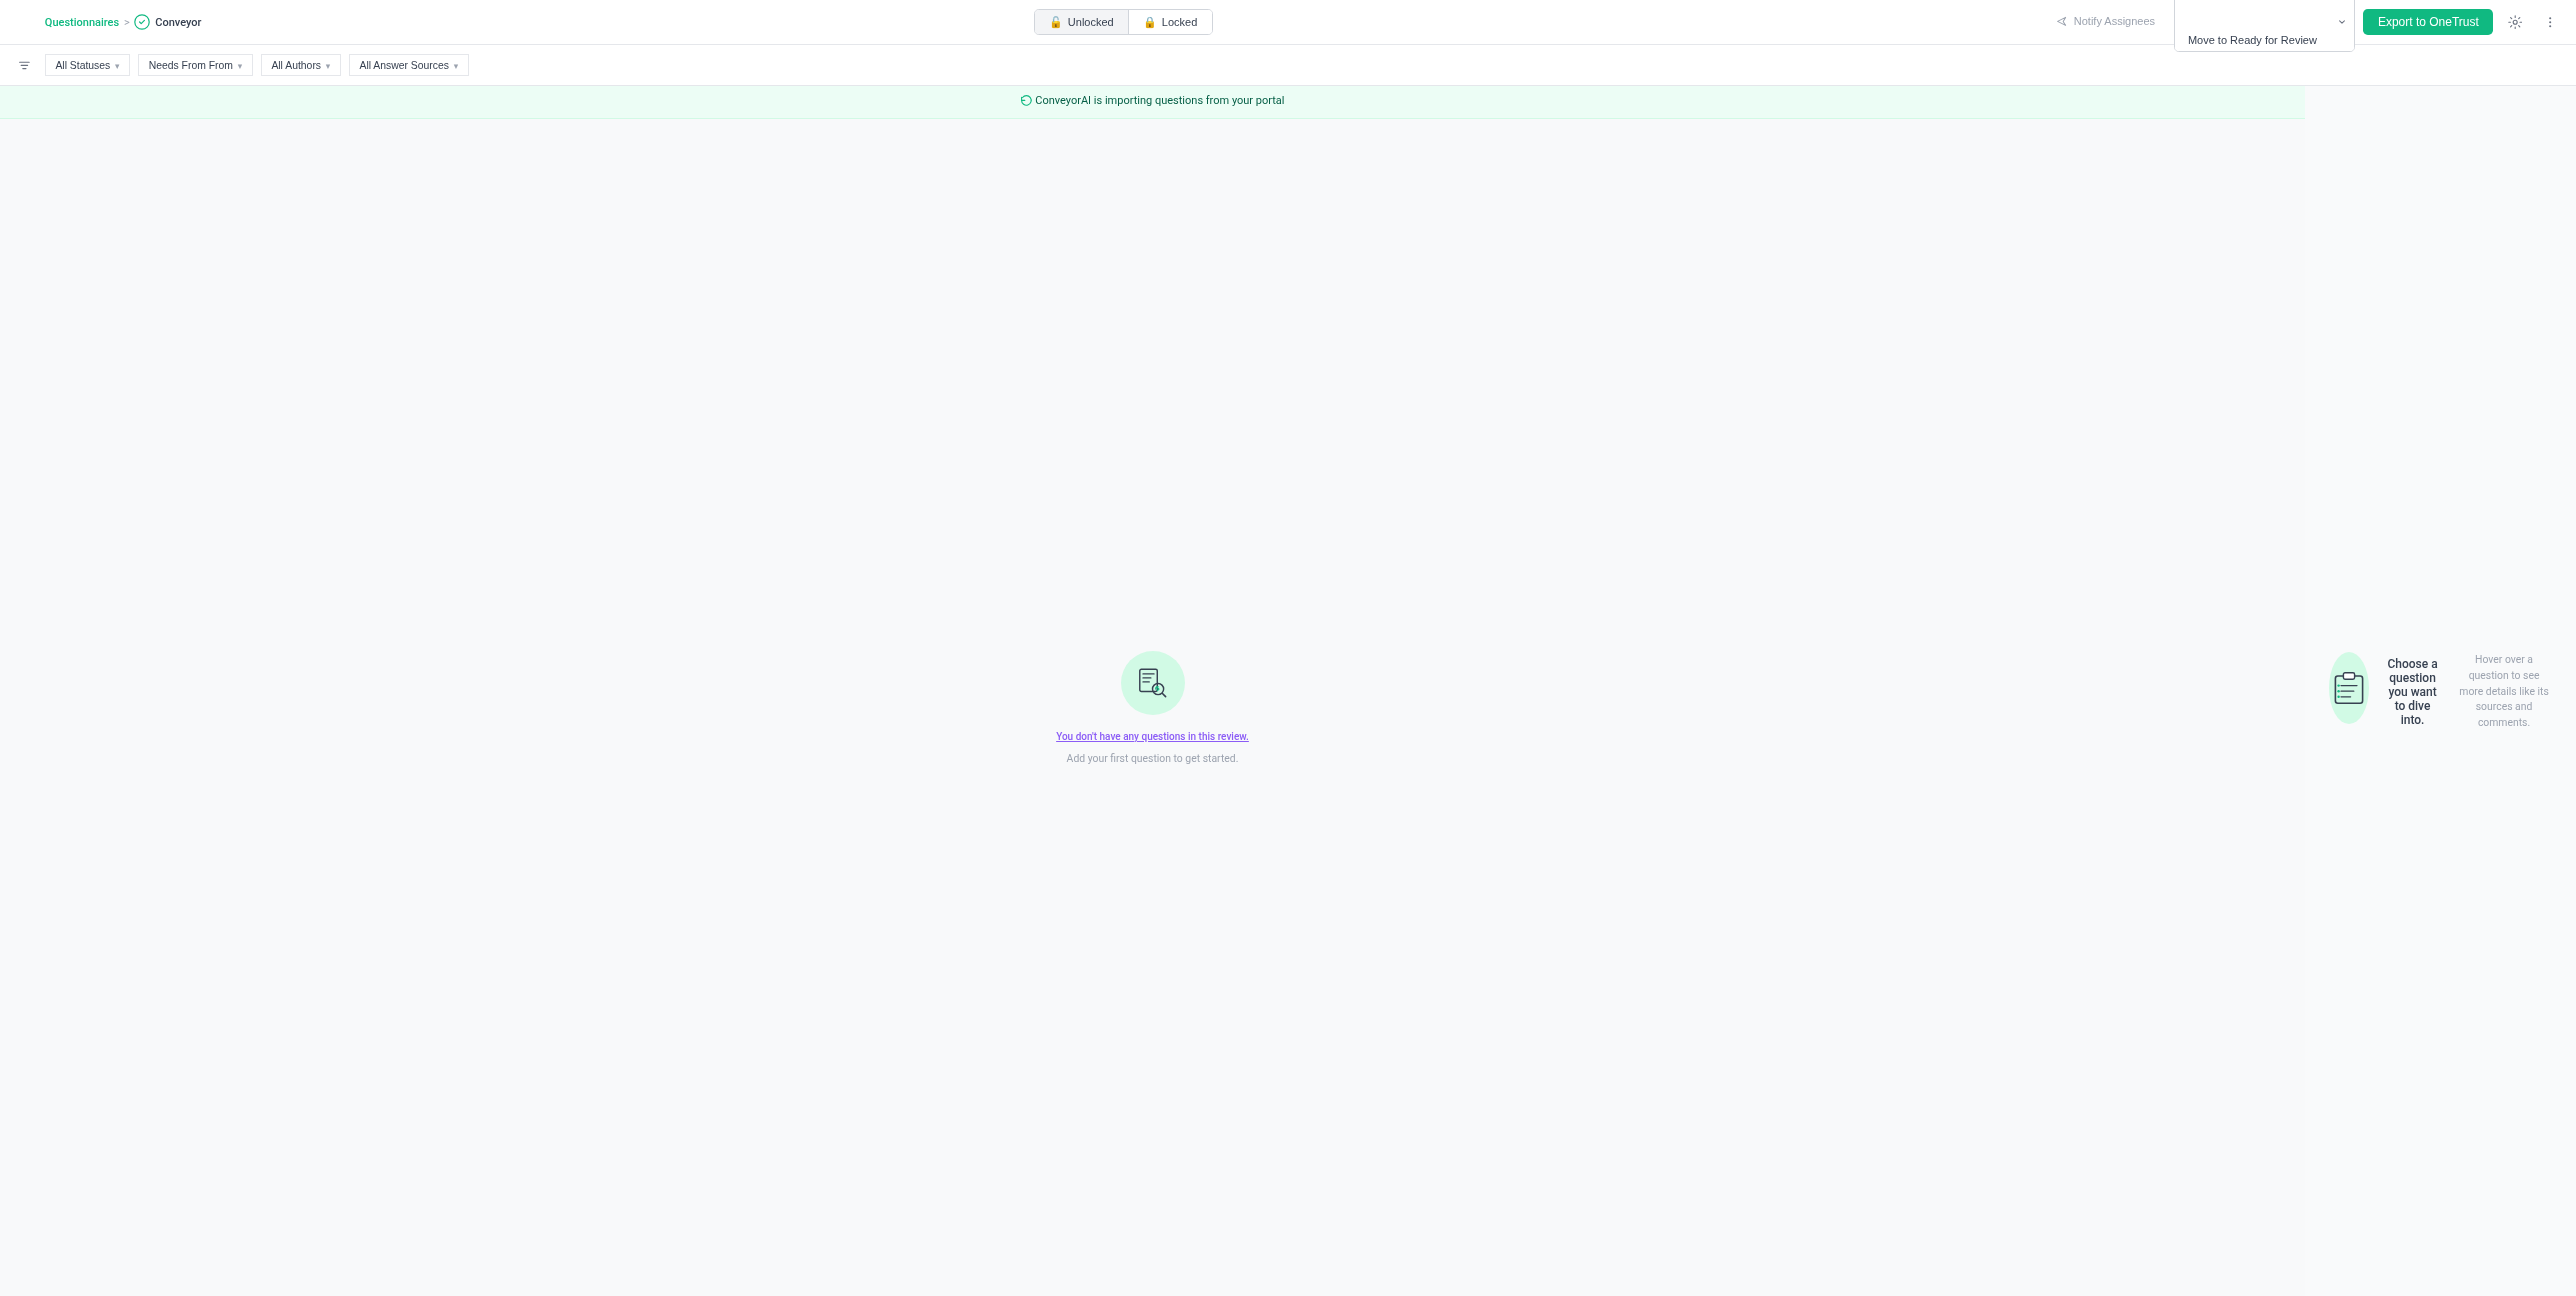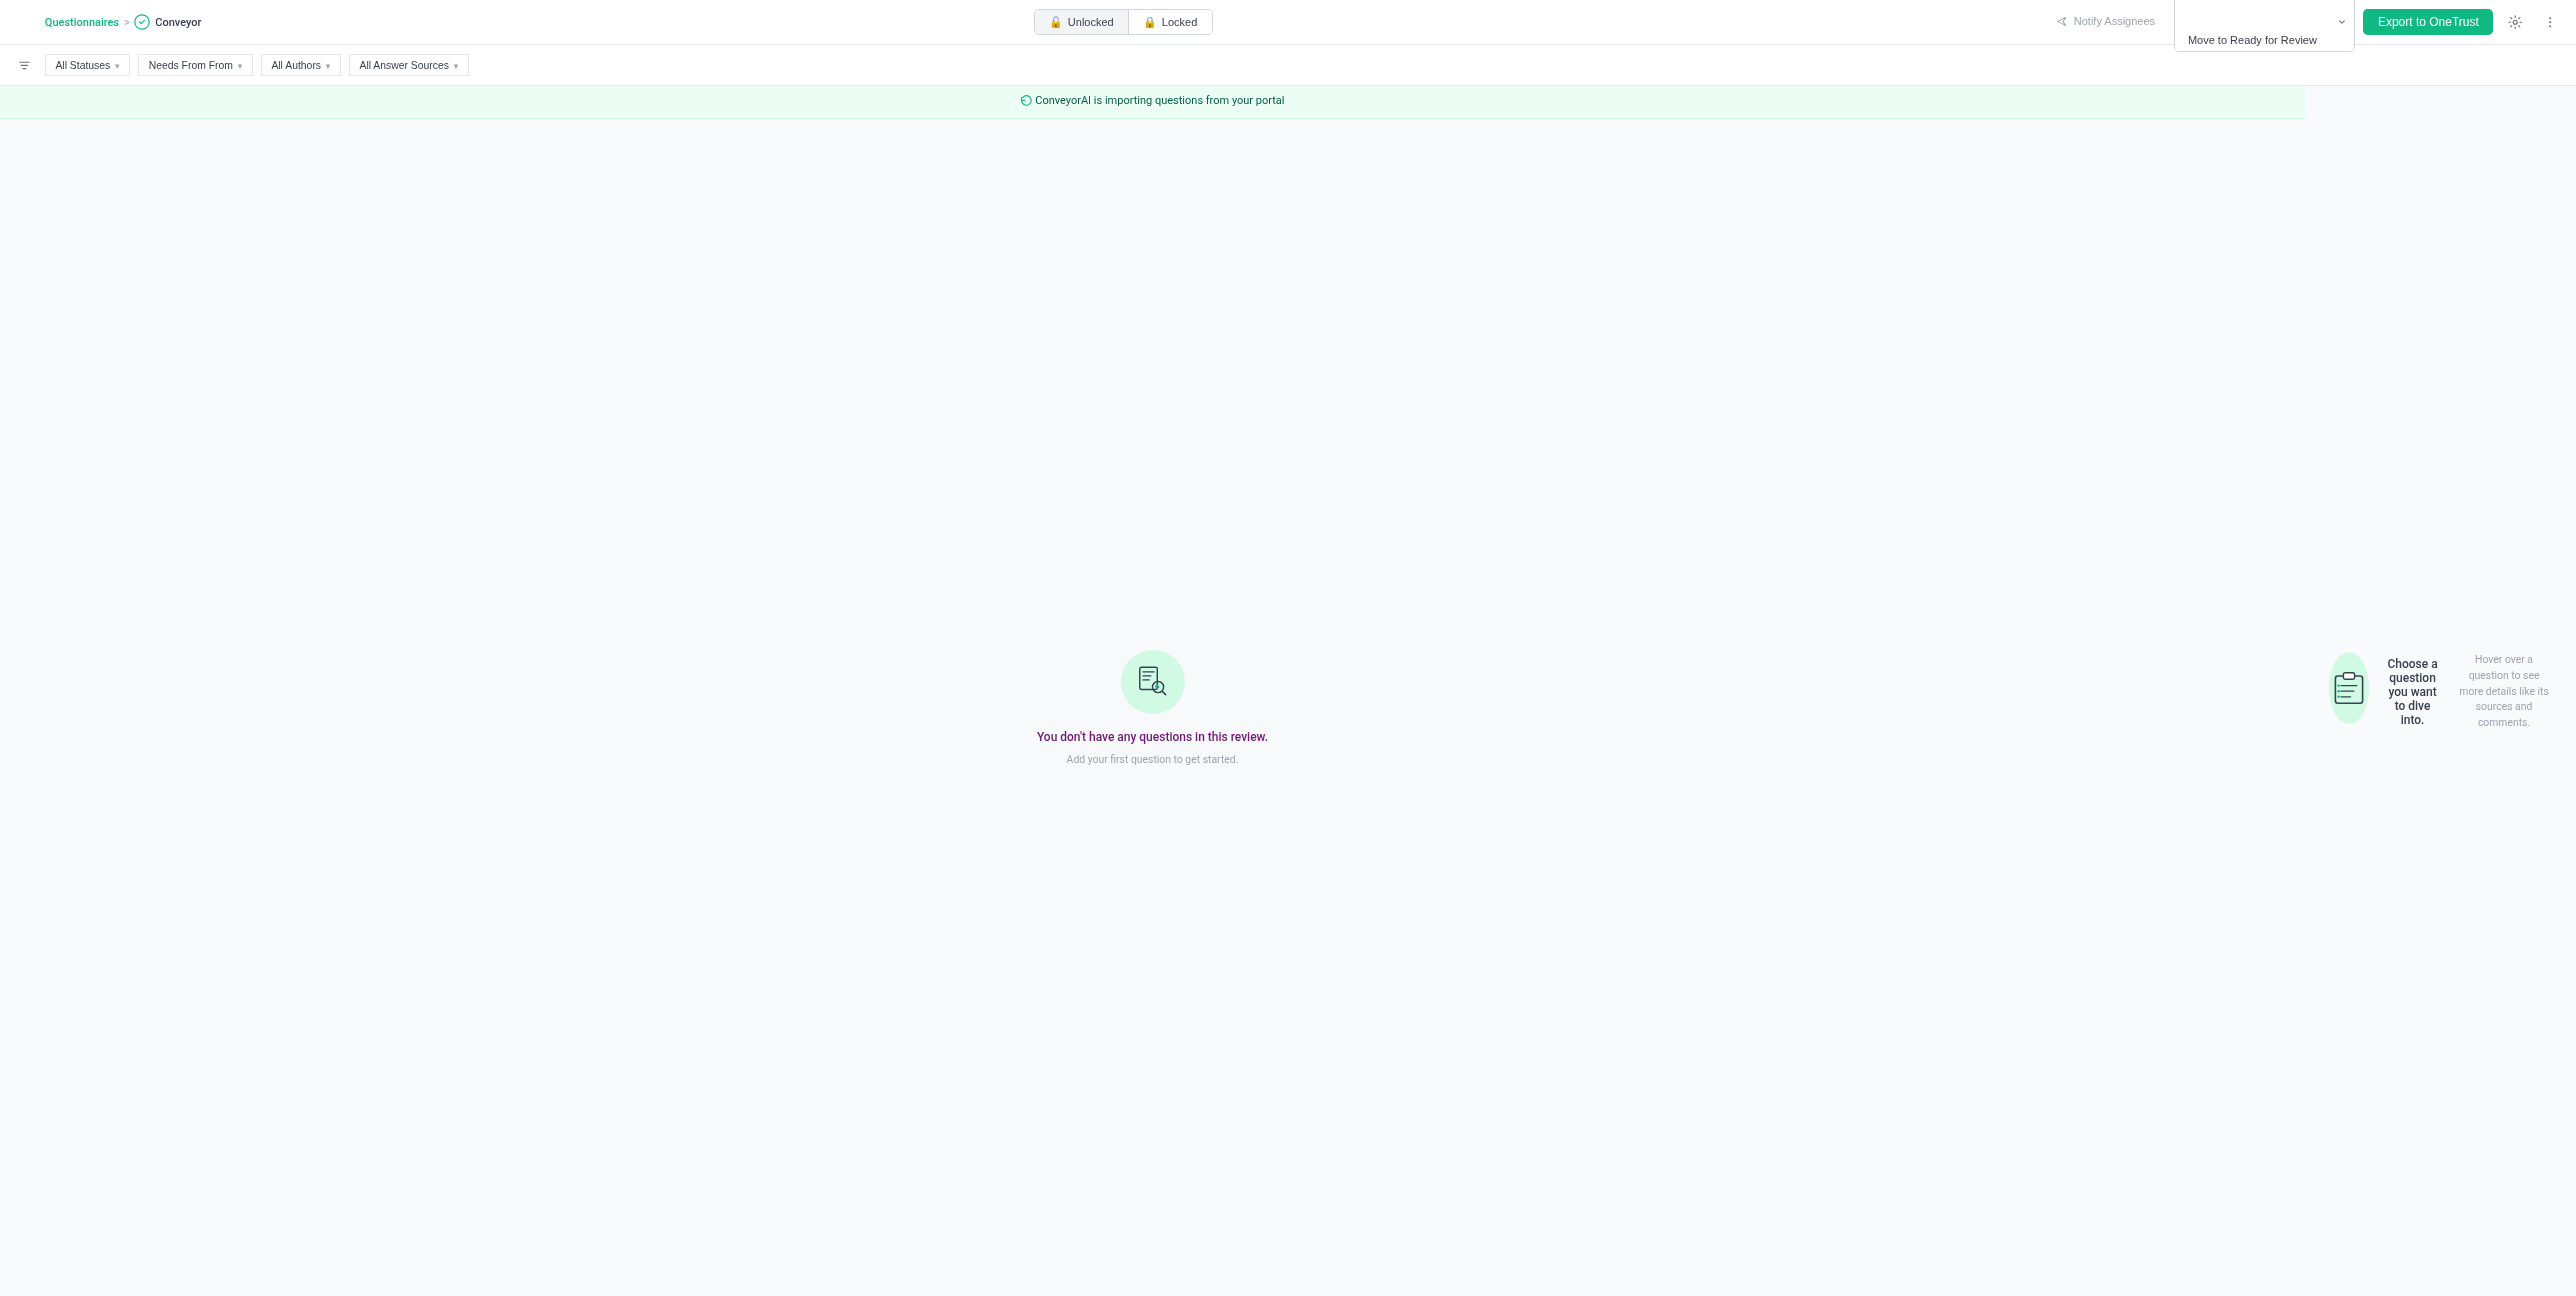--- a/index.html
+++ b/index.html
@@ -227,23 +227,24 @@
       height: 64px;
       background: #d1fae5;
       border-radius: 50%;
       display: flex;
       align-items: center;
       justify-content: center;
       margin-bottom: 6.4px;
     }
 
     .empty-title {
-      font-size: 12px;
-      color: #701a75;
-      font-weight: 500;
+      font-size: 10px;
+      color: #8b5cf6;
+      font-weight: 500;
+      text-decoration: underline;
     }
     .empty-sub {
       font-size: 10.4px;
       color: #9ca3af;
     }
 
     
     .side-panel {
       width: 271px;
       flex-shrink: 0;

